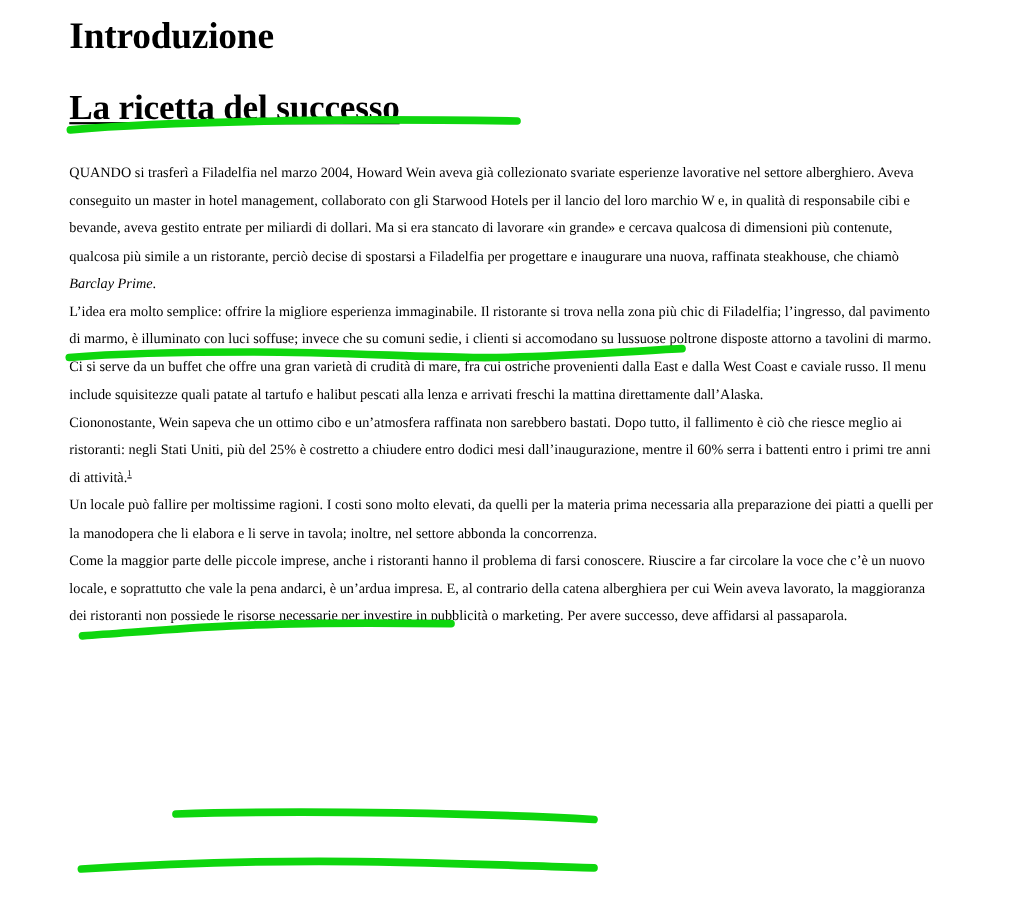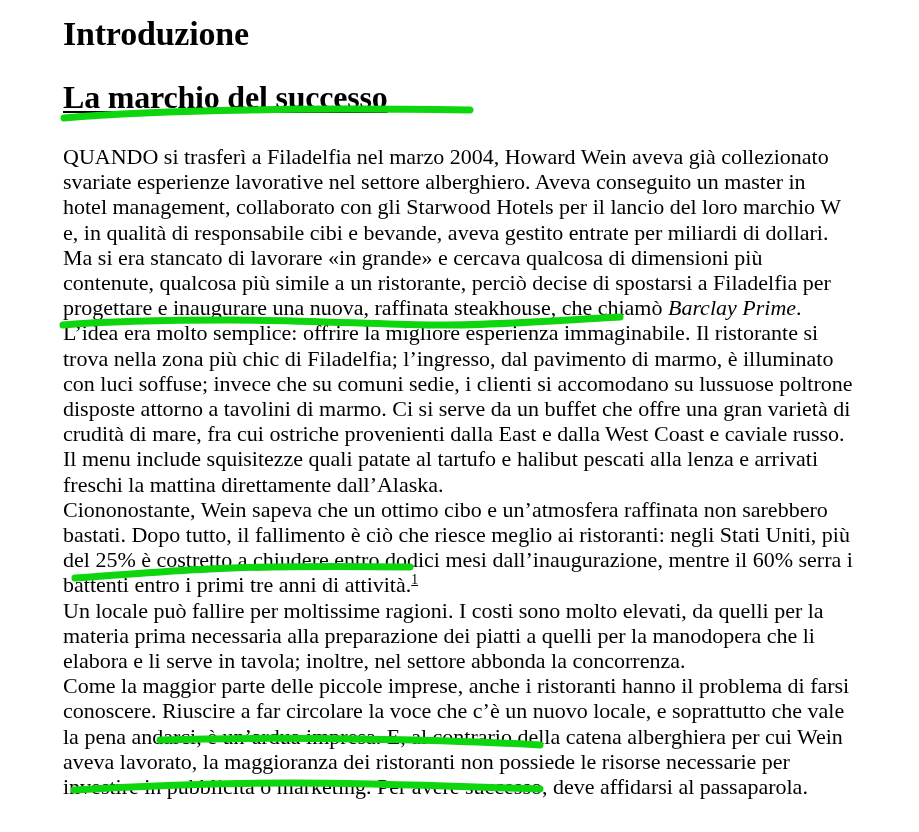--- a/index.html
+++ b/index.html
@@ -49,21 +49,21 @@
     line-height: 38px;
     letter-spacing: -0.2px;
     margin: 0;
     padding: 24px 0 0 0;
     text-decoration: underline;
     text-decoration-thickness: 2px;
     text-underline-offset: 3px;
   }
 
   p.para {
-    font-size: 22px;
+    font-size: 13px;
     line-height: 25.2px;
     margin: 0;
     padding: 0;
     text-align: left;
     hyphens: none;
   }
   p.para + p.para { }
 
   #p1 { margin-top: 28px; }
 
@@ -90,21 +90,21 @@
 </style>
 </head>
 <body>
 
 <div id="page">
 
   <div class="col">
 
     <h1 class="doc-title">Introduzione</h1>
 
-    <h2 class="doc-subtitle">La marchio del successo</h2>
+    <h2 class="doc-subtitle">La ricetta del successo</h2>
 
     <p class="para" id="p1"><span>QUANDO si trasferì a Filadelfia nel marzo 2004, Howard Wein aveva già collezionato svariate esperienze lavorative nel settore alberghiero. Aveva conseguito un master in hotel management, collaborato con gli Starwood Hotels per il lancio del loro marchio W e, in qualità di responsabile cibi e bevande, aveva gestito entrate per miliardi di dollari. Ma si era stancato di lavorare «in grande» e cercava qualcosa di dimensioni più contenute, qualcosa più simile a un ristorante, perciò decise di spostarsi a Filadelfia per progettare e inaugurare una nuova, raffinata steakhouse, che chiamò </span><em class="work">Barclay Prime</em><span>.</span></p>
 
     <p class="para" id="p2"><span>L’idea era molto semplice: offrire la migliore esperienza immaginabile. Il ristorante si trova nella zona più chic di Filadelfia; l’ingresso, dal pavimento di marmo, è illuminato con luci soffuse; invece che su comuni sedie, i clienti si accomodano su lussuose poltrone disposte attorno a tavolini di marmo. Ci si serve da un buffet che offre una gran varietà di crudità di mare, fra cui ostriche provenienti dalla East e dalla West Coast e caviale russo. Il menu include squisitezze quali patate al tartufo e halibut pescati alla lenza e arrivati freschi la mattina direttamente dall’Alaska.</span></p>
 
     <p class="para" id="p3"><span>Ciononostante, Wein sapeva che un ottimo cibo e un’atmosfera raffinata non sarebbero bastati. Dopo tutto, il fallimento è ciò che riesce meglio ai ristoranti: negli Stati Uniti, più del 25% è costretto a chiudere entro dodici mesi dall’inaugurazione, mentre il 60% serra i battenti entro i primi tre anni di attività.</span><a class="footnote-ref" href="#">1</a></p>
 
     <p class="para" id="p4"><span>Un locale può fallire per moltissime ragioni. I costi sono molto elevati, da quelli per la materia prima necessaria alla preparazione dei piatti a quelli per la manodopera che li elabora e li serve in tavola; inoltre, nel settore abbonda la concorrenza.</span></p>
 
     <p class="para" id="p5"><span>Come la maggior parte delle piccole imprese, anche i ristoranti hanno il problema di farsi conoscere. Riuscire a far circolare la voce che c’è un nuovo locale, e soprattutto che vale la pena andarci, è un’ardua impresa. E, al contrario della catena alberghiera per cui Wein aveva lavorato, la maggioranza dei ristoranti non possiede le risorse necessarie per investire in pubblicità o marketing. Per avere successo, deve affidarsi al passaparola.</span></p>

